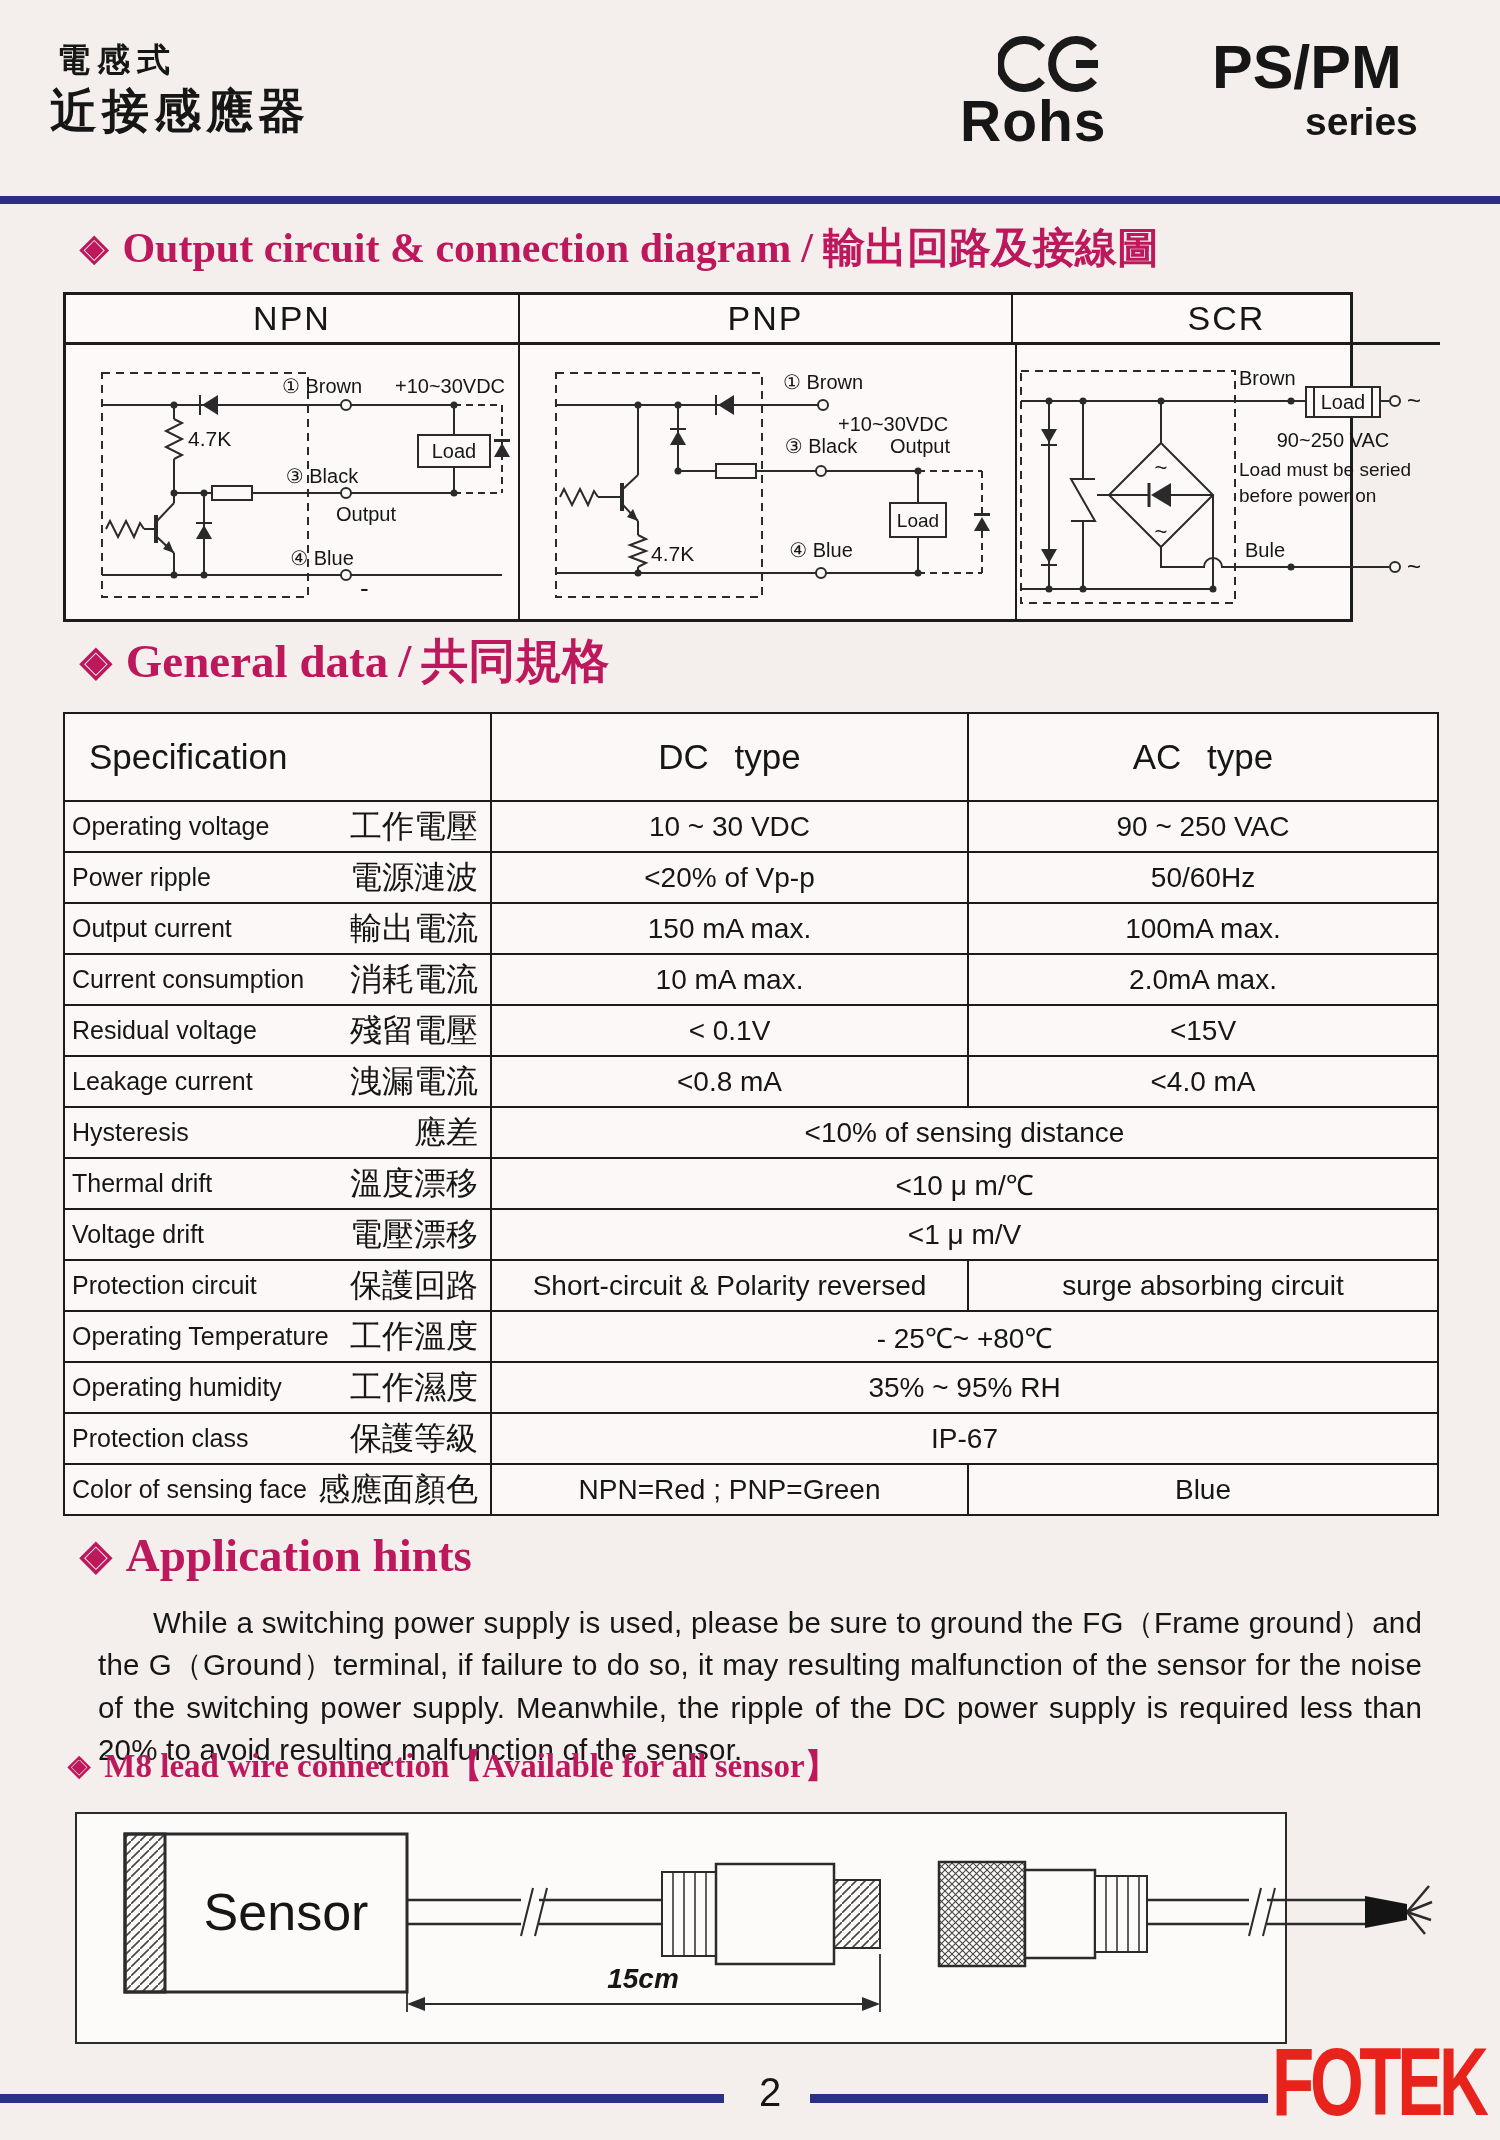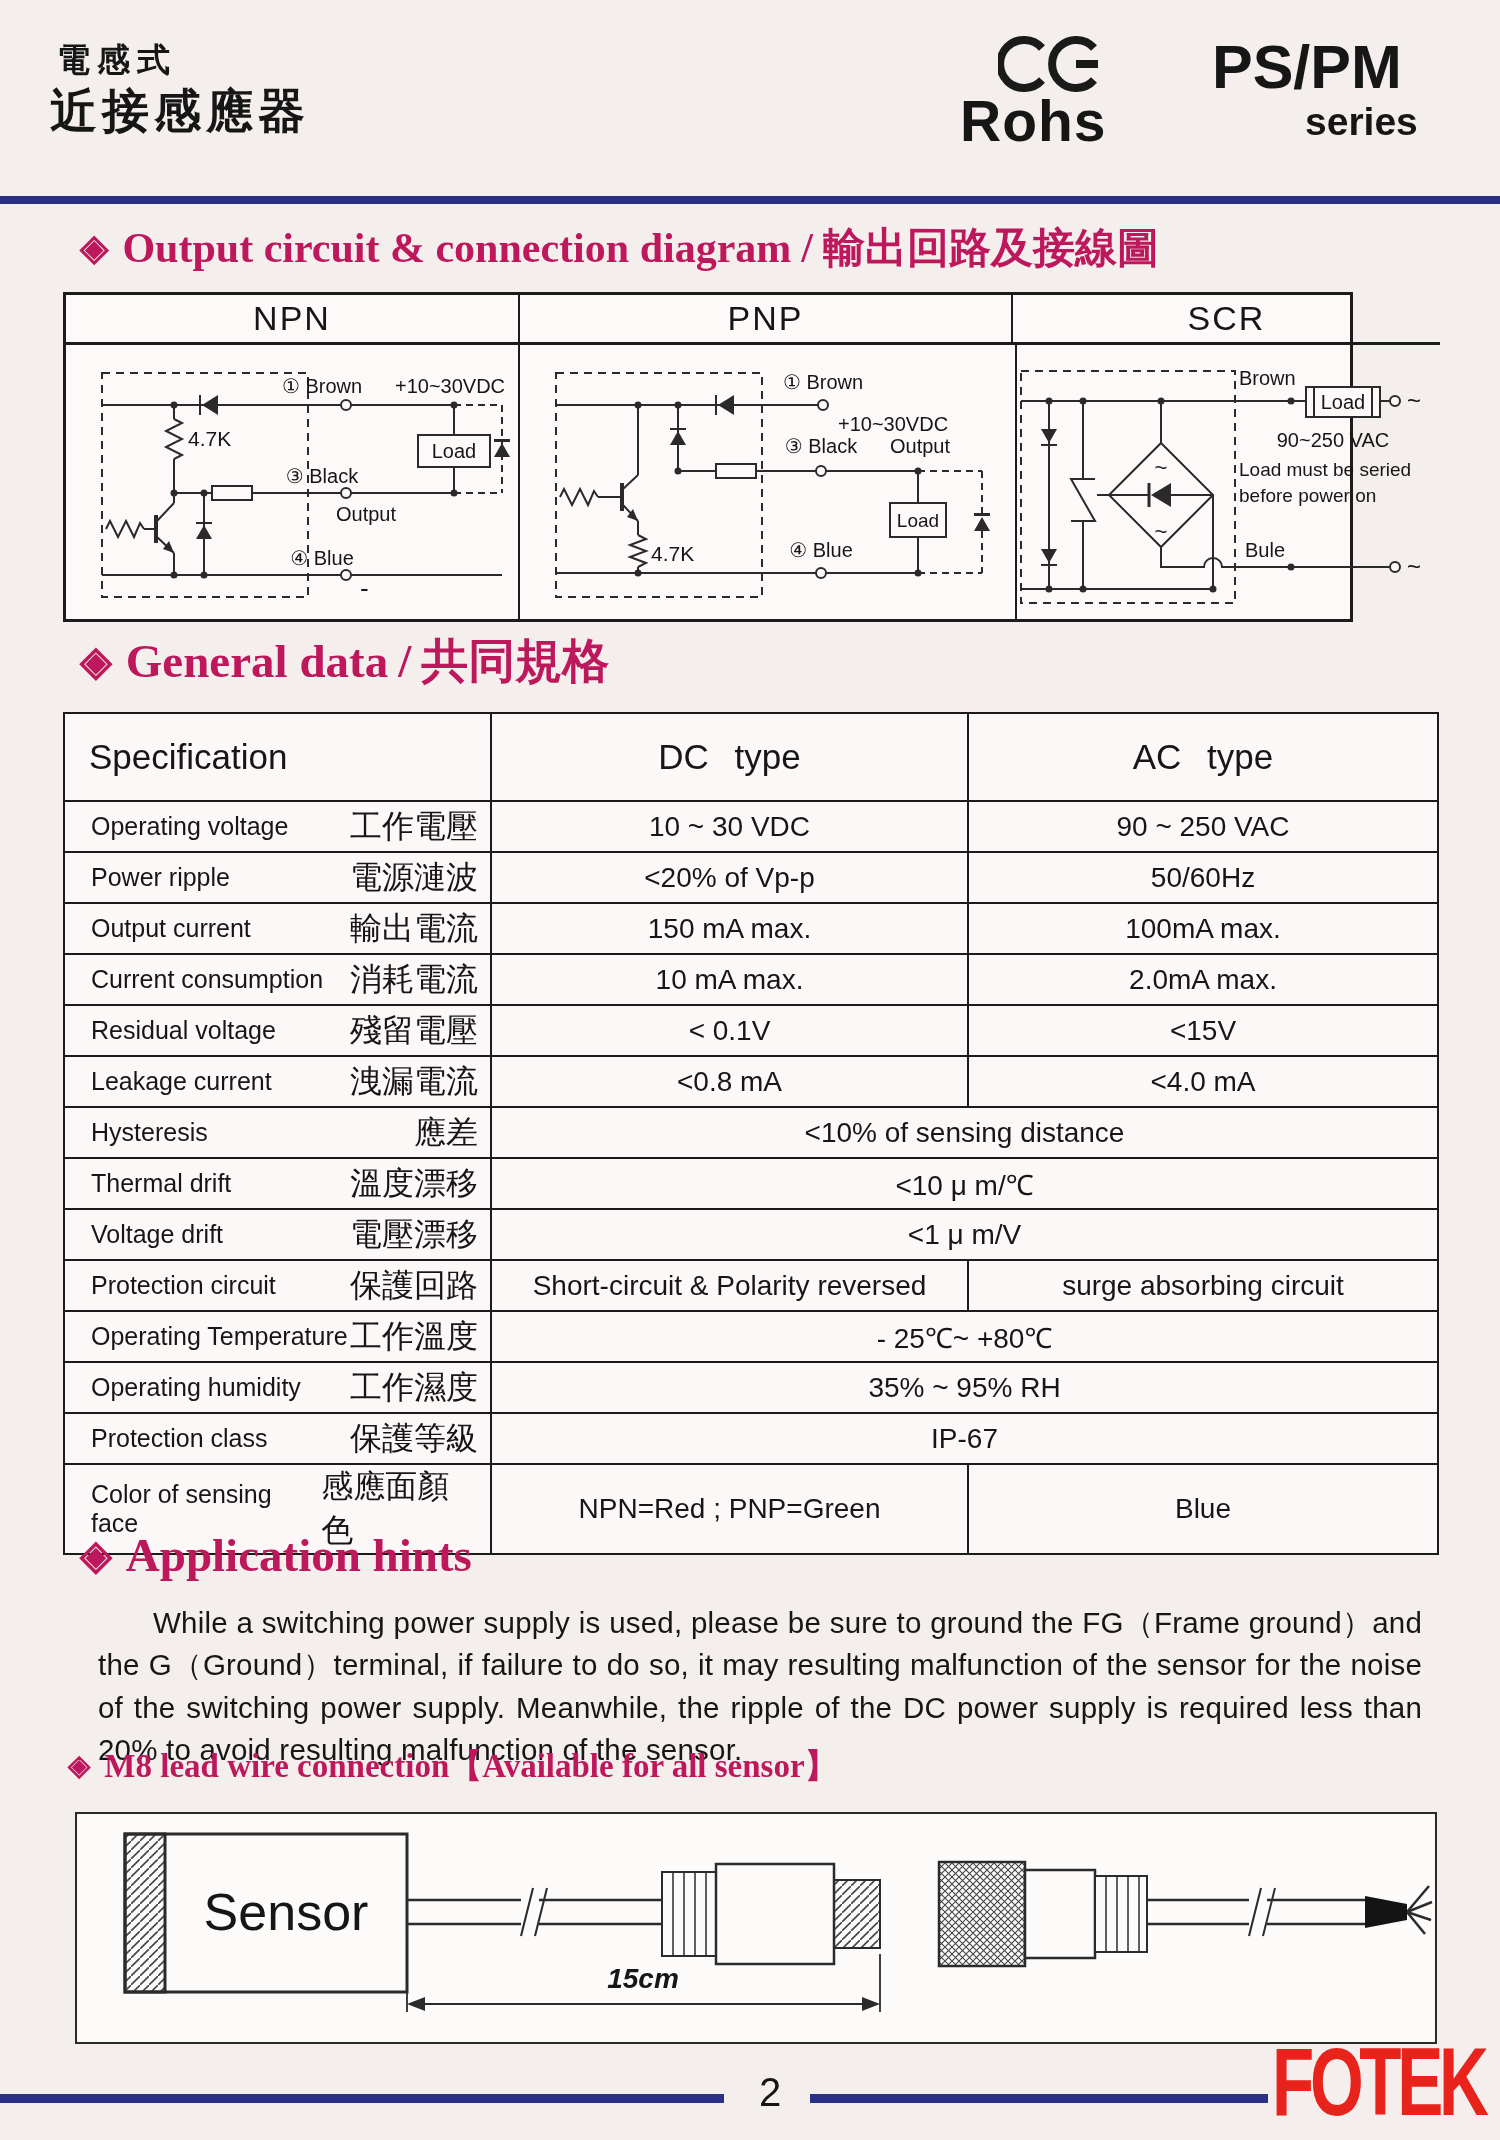--- a/index.html
+++ b/index.html
@@ -25,29 +25,29 @@
           font-size:34px;font-weight:500;letter-spacing:2px;}
   .circ-h.mid,.circ-c.mid{border-right:2.5px solid #1c1c1c;border-left:2.5px solid #1c1c1c;}
   svg text{font-family:"Liberation Sans",sans-serif;fill:#161616;}
   
   .spec-table{left:63px;top:712px;border-collapse:collapse;table-layout:fixed;width:1374px;
               background:#fcf8f7;font-size:28px;}
   .spec-table th,.spec-table td{border:2.5px solid #1b1b1b;height:49px;padding:0;}
   .spec-table th{height:86px;font-size:35px;font-weight:500;}
   .spec-table th.h-spec{text-align:left;padding-left:24px;}
   .spec-table th.h-val{word-spacing:16px;}
-  .spec-wrap{display:flex;justify-content:space-between;align-items:center;padding:0 12px 0 26px;}
+  .spec-wrap{display:flex;justify-content:space-between;align-items:center;padding:0 12px 0 7px;}
   .spec-wrap .en{font-size:25px;}
   .spec-wrap .zh{font-size:32px;}
   .c-val{text-align:center;}
   
   .hints-body{left:98px;top:1602px;width:1324px;font-size:29.5px;line-height:1.44;
               text-align:justify;text-indent:55px;letter-spacing:0.2px;}
   
-  .m8-box{left:75px;top:1812px;width:1362px;height:232px;border:2.5px solid #2a2a2a;
+  .m8-box{left:75px;top:1812px;width:1212px;height:232px;border:2.5px solid #2a2a2a;
           background:#fdfbfa;box-sizing:border-box;}
   
   .bar{background:#2b3088;height:9px;top:2094px;}
   .page-num{left:730px;top:2070px;width:80px;text-align:center;font-size:40px;}
   .fotek{left:1272px;top:2026px;font-size:64px;font-weight:900;color:#e8231b;
          letter-spacing:-4px;transform:scale(1.08,1.5);transform-origin:top left;
          font-family:"Liberation Sans",sans-serif;}
 </style>
 </head>
 <body>

